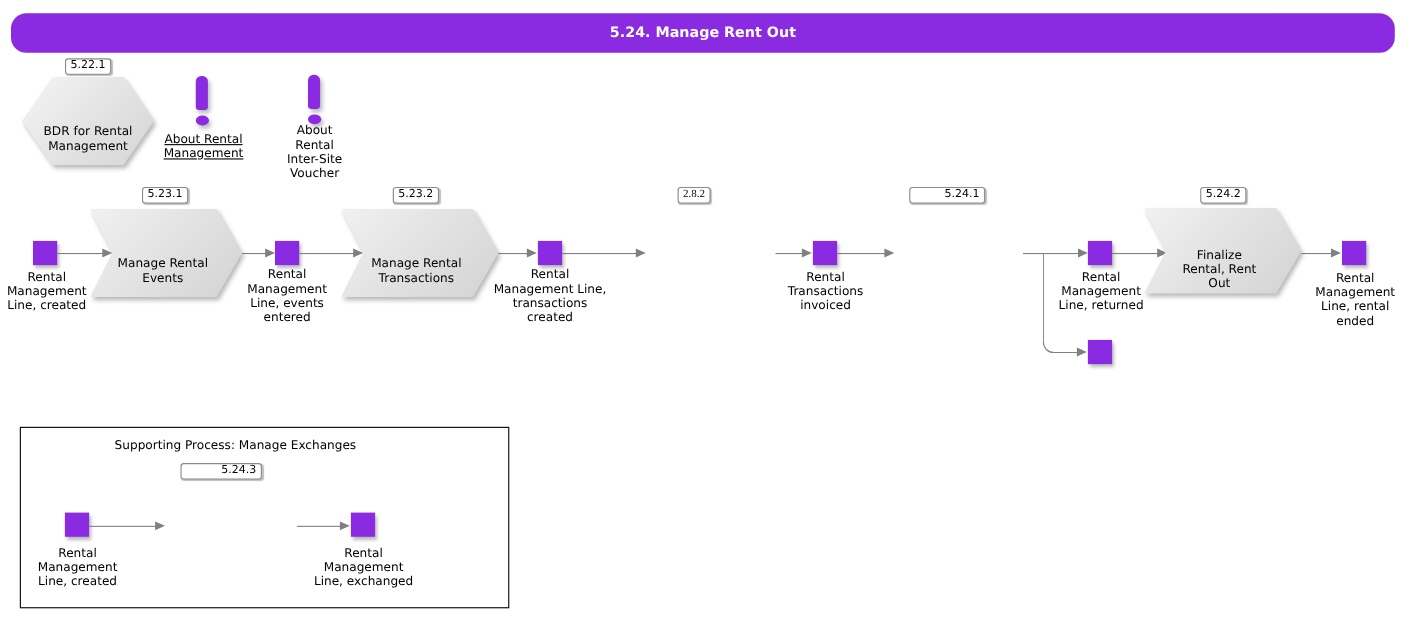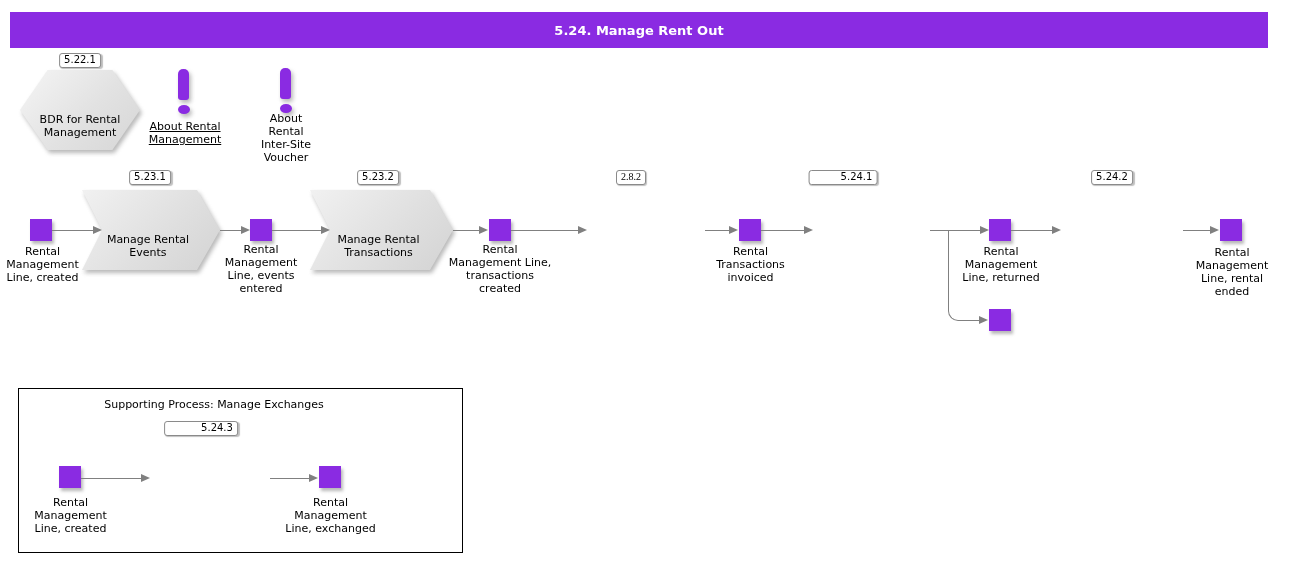--- a/index.html
+++ b/index.html
@@ -4,21 +4,21 @@
 <style>
   html,body { margin:0; padding:0; background:#fff; }
   .canvas {
     position:relative; width:1291px; height:561px; background:#ffffff;
     font-family:"DejaVu Sans","Liberation Sans",sans-serif; color:#000;
     overflow:hidden;
   }
   .header {
     position:absolute; left:10px; top:12px; width:1258px; height:36px;
     background:#8A2BE2; color:#ffffff; font-size:13px; font-weight:bold;
-    display:flex; align-items:center; justify-content:center;
+    display:flex; align-items:center; justify-content:center;border-radius:14px;
   }
   .shadow { position:absolute; filter:drop-shadow(2px 3px 2px rgba(100,100,100,0.45)); }
   .chevron {
     width:100%; height:100%;
     background:linear-gradient(135deg,#f1f1f1 0%,#e0e0e0 55%,#d3d3d3 100%);
     clip-path:polygon(0 0, calc(100% - 23px) 0, 100% 50%, calc(100% - 23px) 100%, 0 100%, 20px 50%);
     display:flex; align-items:center; justify-content:center; text-align:center;
     font-size:11px; line-height:13px; padding:0 22px 0 16px; box-sizing:border-box;
   }
   .hex {
@@ -148,38 +148,45 @@
   <div class="ah" style="left:729px; top:226px;"></div>
 
   <div class="sq" style="left:739px; top:219px;"></div>
   <div class="lbl" style="left:708px; top:245px; width:85px;">Rental
 Transactions
 invoiced</div>
 
   <div class="hline" style="left:761px; top:230px; width:44px;"></div>
   <div class="ah" style="left:804px; top:226px;"></div>
 
-  <div class="badge" style="left:843px; top:170px;padding-left:31px;">5.24.1</div>
+  <div class="badge" style="left:861px; top:170px;padding-left:31px;">5.24.1</div>
 
   <div class="hline" style="left:930px; top:230px; width:51px;"></div>
   <div class="ah" style="left:980px; top:226px;"></div>
   <div class="elbow" style="left:948px; top:230px; width:31px; height:90px;"></div>
   <div class="ah" style="left:979px; top:316px;"></div>
 
   <div class="sq" style="left:989px; top:219px;"></div>
   <div class="lbl" style="left:949px; top:245px; width:104px;">Rental
 Management
 Line, returned</div>
 
   <div class="sq" style="left:989px; top:309px;"></div>
 
   <div class="hline" style="left:1011px; top:230px; width:42px;"></div>
   <div class="ah" style="left:1052px; top:226px;"></div>
 
   <div class="badge" style="left:1112px; top:170px;">5.24.2</div>
+  <div class="shadow" style="left:1040px; top:189px; width:143px; height:78px;">
+    <div class="chevron">
+      <span class="pre">Finalize
+Rental, Rent
+Out</span>
+    </div>
+  </div>
 
   <div class="hline" style="left:1183px; top:230px; width:28px;"></div>
   <div class="ah" style="left:1210px; top:226px;"></div>
 
   <div class="sq" style="left:1220px; top:219px;"></div>
   <div class="lbl" style="left:1188px; top:246px; width:88px;">Rental
 Management
 Line, rental
 ended</div>
 

